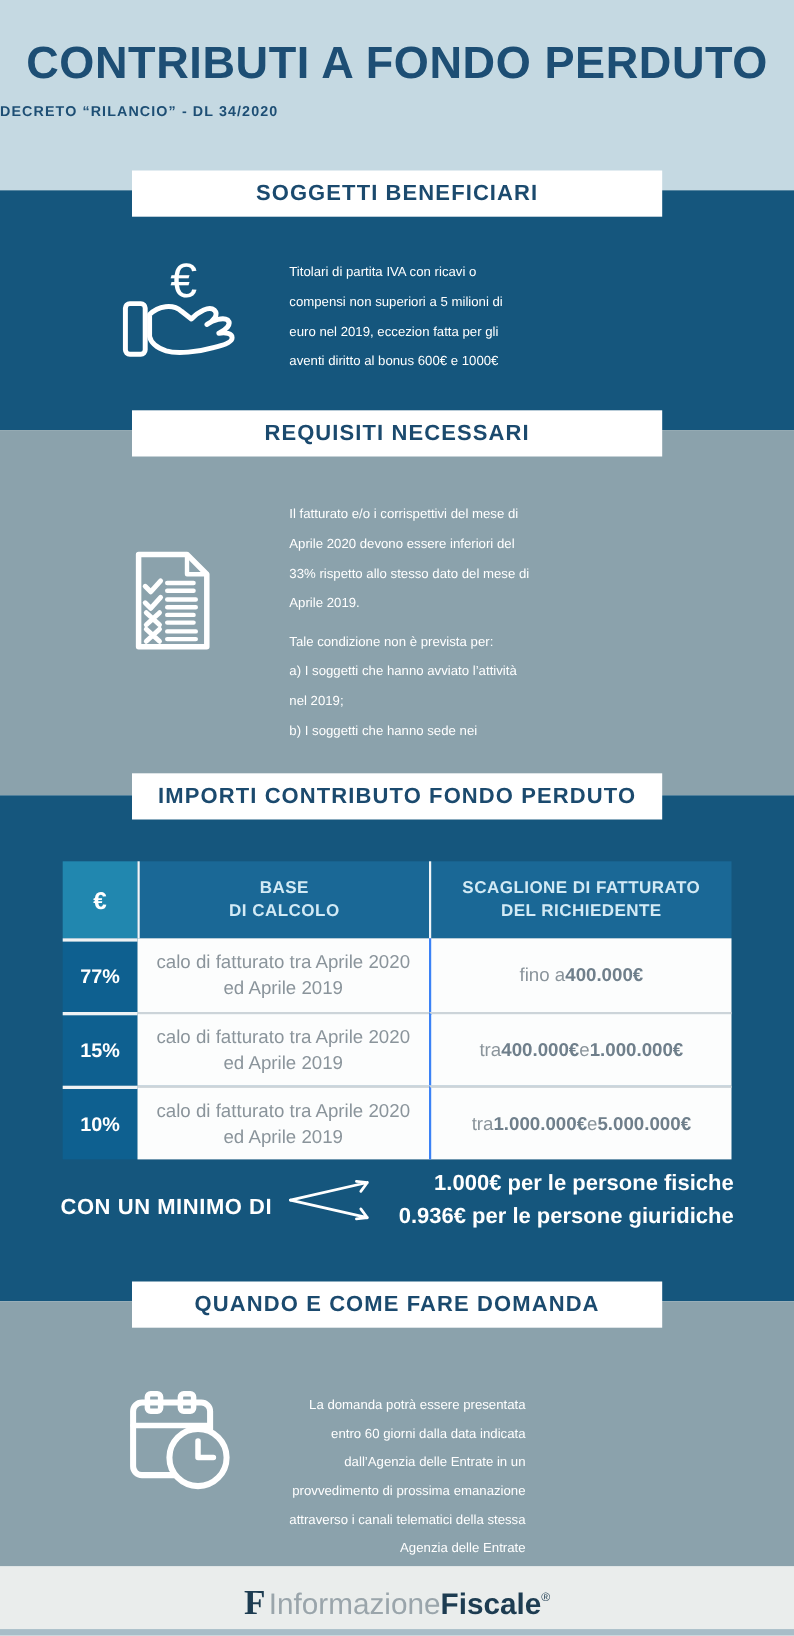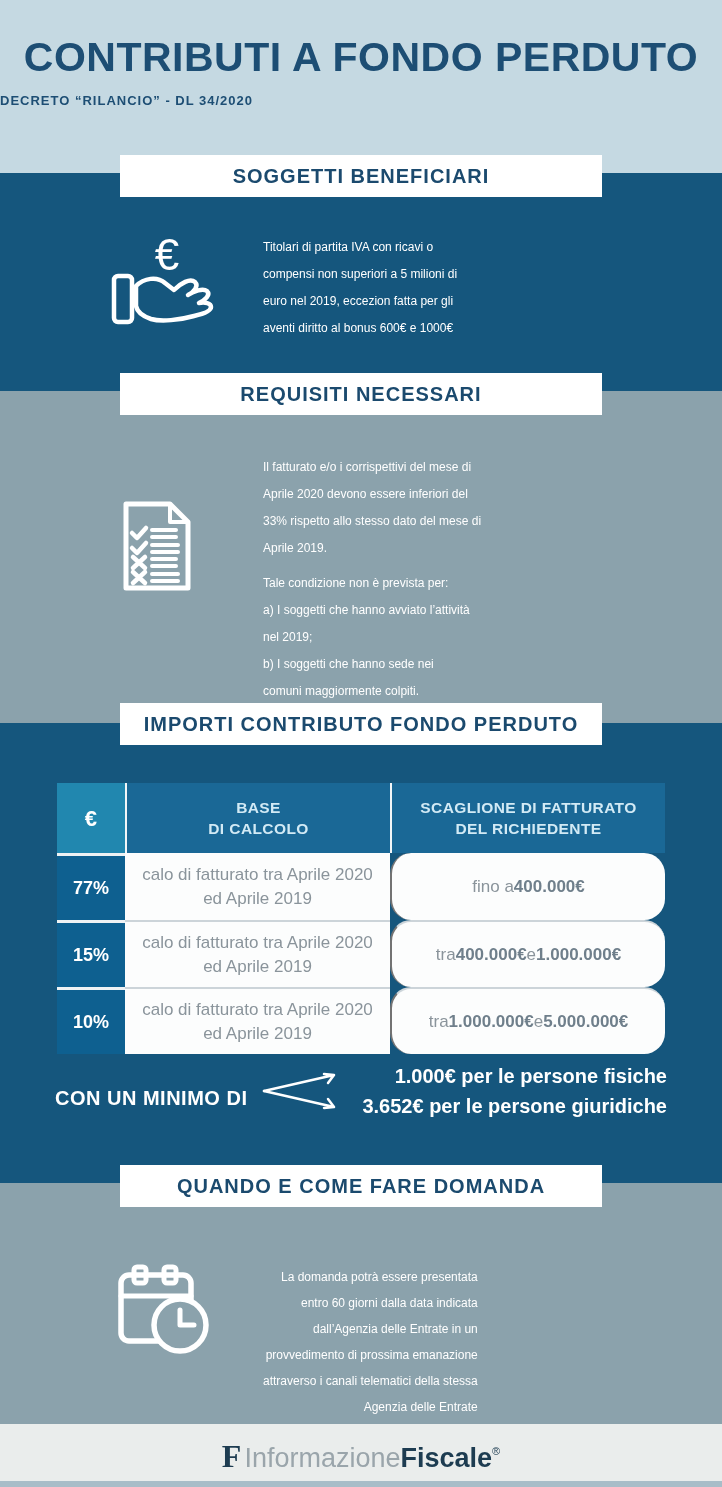--- a/index.html
+++ b/index.html
@@ -57,21 +57,21 @@
   .cell { display:flex; align-items:center; justify-content:center; text-align:center; box-sizing:border-box; }
   .th {
     background:#1a6896; color:#d2eaf5; font-weight:700; font-size:15.5px;
     line-height:21px; letter-spacing:0.4px; white-space:pre-line;
   }
   .th-euro { background:#2187af; color:#ffffff; font-size:22px; }
   .th-sep { border-left:2px solid #f2f6f8; }
   .pct { background:#0e6090; color:#ffffff; font-weight:700; font-size:18px; border-top:3px solid #eef2f4; }
   .body-cell { background:#fcfdfd; color:#8a949b; font-size:17px; line-height:24px; padding:0 14px; }
   .body-sep { border-top:2px solid #ccd4d9; }
-  .range-sep { border-left:2px solid #737373;border-radius:21px; }
+  .range-sep { border-left:2px solid #3b82f6; }
   .range b { color:#6f7f8b; font-weight:700; }
 
   .minimo-label {
     position:absolute; left:55px; top:1087px; color:#ffffff;
     font-size:20px; font-weight:700; letter-spacing:0.5px; white-space:nowrap;
   }
   .fork-arrows { position:absolute; left:258px; top:1068px; }
   .minimo-lines {
     position:absolute; left:280px; top:1065px; width:387px; text-align:right;
     color:#ffffff; font-size:20px; font-weight:700;
@@ -141,21 +141,20 @@
     <div class="line">Il fatturato e/o i corrispettivi del mese di</div>
     <div class="line">Aprile 2020 devono essere inferiori del</div>
     <div class="line">33% rispetto allo stesso dato del mese di</div>
     <div class="line">Aprile 2019.</div>
   </div>
   <div class="para para-requisiti-2">
     <div class="line">Tale condizione non è prevista per:</div>
     <div class="line">a) I soggetti che hanno avviato l’attività</div>
     <div class="line">nel 2019;</div>
     <div class="line">b) I soggetti che hanno sede nei</div>
-    <div class="line">comuni maggiormente colpiti.</div>
   </div>
 
   <div class="table">
     <div class="cell th th-euro">€</div>
     <div class="cell th th-sep">BASE
 DI CALCOLO</div>
     <div class="cell th th-sep">SCAGLIONE DI FATTURATO
 DEL RICHIEDENTE</div>
 
     <div class="cell pct">77%</div>
@@ -188,21 +187,21 @@
 
   <div class="minimo-label">CON UN MINIMO DI</div>
   <div class="fork-arrows">
     <svg width="86" height="46" viewBox="0 0 86 46">
       <path class="stroke" stroke-width="2.5" d="M6 23 L76 7 M76 7 L66 6 M76 7 L70 15"></path>
       <path class="stroke" stroke-width="2.5" d="M6 23 L76 39 M76 39 L66 40 M76 39 L70 31"></path>
     </svg>
   </div>
   <div class="minimo-lines">
     <div class="m-line">1.000€ per le persone fisiche</div>
-    <div class="m-line">3.652€ per le persone giuridiche</div>
+    <div class="m-line">0.936€ per le persone giuridiche</div>
   </div>
 
   <div class="icon-box icon-calendar">
     <svg width="95" height="95" viewBox="0 0 95 95">
       <rect class="stroke" x="4" y="12" width="70" height="66" rx="8" stroke-width="5.5"></rect>
       <path class="stroke" stroke-width="5" d="M4 33 H74"></path>
       <rect class="stroke" x="17" y="4" width="12" height="16" rx="3" stroke-width="5"></rect>
       <rect class="stroke" x="47" y="4" width="12" height="16" rx="3" stroke-width="5"></rect>
       <circle cx="63" cy="62" r="26" fill="#8ba2ac" stroke="#ffffff" stroke-width="5.5"></circle>
       <path class="stroke" stroke-width="5" d="M63 62 V47 M63 62 H77"></path>

